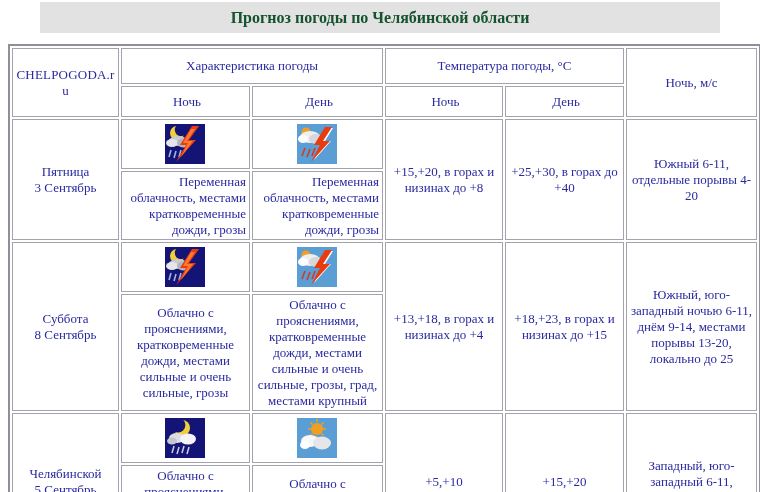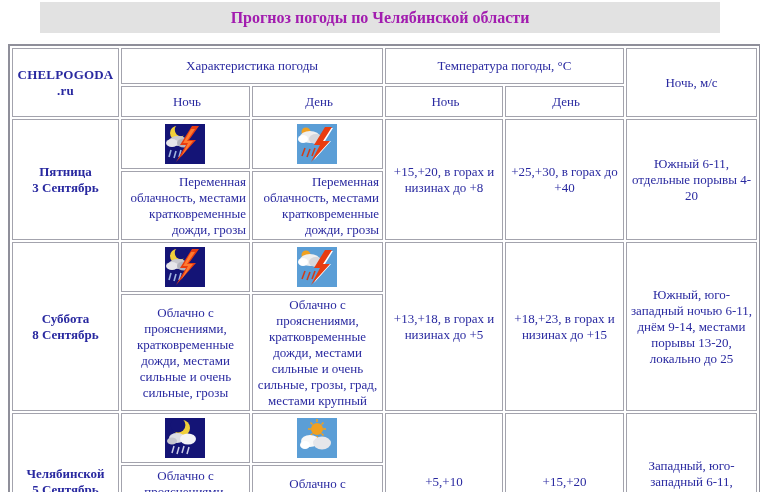--- a/index.html
+++ b/index.html
@@ -13,21 +13,21 @@
     color: #2929a0;
   }
   .title-bar {
     margin: 2px 40px 0 40px;
     height: 31px;
     background: #e2e2e2;
     text-align: center;
     line-height: 31px;
     font-size: 16px;
     font-weight: bold;
-    color: #a21caf;
+    color: #14532d;
   }
   table.forecast {
     margin: 11px 0 0 8px;
     width: 745px;
     border-collapse: separate;
     border-spacing: 2px;
     border: 2px solid #8f8f9a;
     background: #ffffff;
     table-layout: fixed;
   }
@@ -35,22 +35,22 @@
     border: 1px solid #a3a3ad;
     text-align: center;
     vertical-align: middle;
     font-size: 13px;
     line-height: 1.22;
     padding: 2px 3px;
     overflow: hidden;
     word-wrap: break-word;
   }
   td.hdr { font-weight: normal; font-size: 13.5px; }
-  td.brand { font-weight: bold; font-size: 13px; letter-spacing: 0.2px; margin-top: 39px; }
-  td.date-cell { font-weight: bold; font-size: 13.5px; }
+  td.brand { font-weight: normal; font-size: 13px; letter-spacing: 0.2px; margin-top: 39px; }
+  td.date-cell { font-weight: normal; font-size: 13.5px; }
   td.icon-cell { height: 44px; padding: 1px; }
   td.desc-cell { font-size: 12.5px; padding: 2px 4px; }
   td.temp-cell, td.wind-cell { font-size: 13px; padding: 2px 5px; }
   tr.head1 td { height: 30px; }
   tr.head2 td { height: 25px; padding-left: 6px; }
   tr.r0-desc td { height: 57px; text-align: right; }
   tr.r1-desc td { height: 100px; }
   tr.r2-desc td { height: 72px; }
   .wicon { display: inline-block; width: 42px; height: 40px; vertical-align: middle; }
   .wicon svg { display: block; }
@@ -183,21 +183,21 @@
             </svg>
         </span>
       </td>
       <td class="icon-cell">
         <span class="wicon">
           <svg width="40" height="40" viewBox="0 0 40 40">
               <use href="#icon-day-storm"></use>
             </svg>
         </span>
       </td>
-      <td class="temp-cell" rowspan="2">+13,+18, в горах и низинах до +5</td>
+      <td class="temp-cell" rowspan="2">+13,+18, в горах и низинах до +4</td>
       <td class="temp-cell" rowspan="2">+18,+23, в горах и низинах до +15</td>
       <td class="wind-cell" rowspan="2">Южный, юго-западный ночью 6-11, днём 9-14, местами порывы 13-20, локально до 25</td>
     </tr>
     <tr class="r1-desc">
       <td class="desc-cell">Облачно с прояснениями, кратковременные дожди, местами сильные и очень сильные, грозы</td>
       <td class="desc-cell">Облачно с прояснениями, кратковременные дожди, местами сильные и очень сильные, грозы, град, местами крупный</td>
     </tr>
 
     <tr class="r2-icons">
       <td class="date-cell" rowspan="2">

